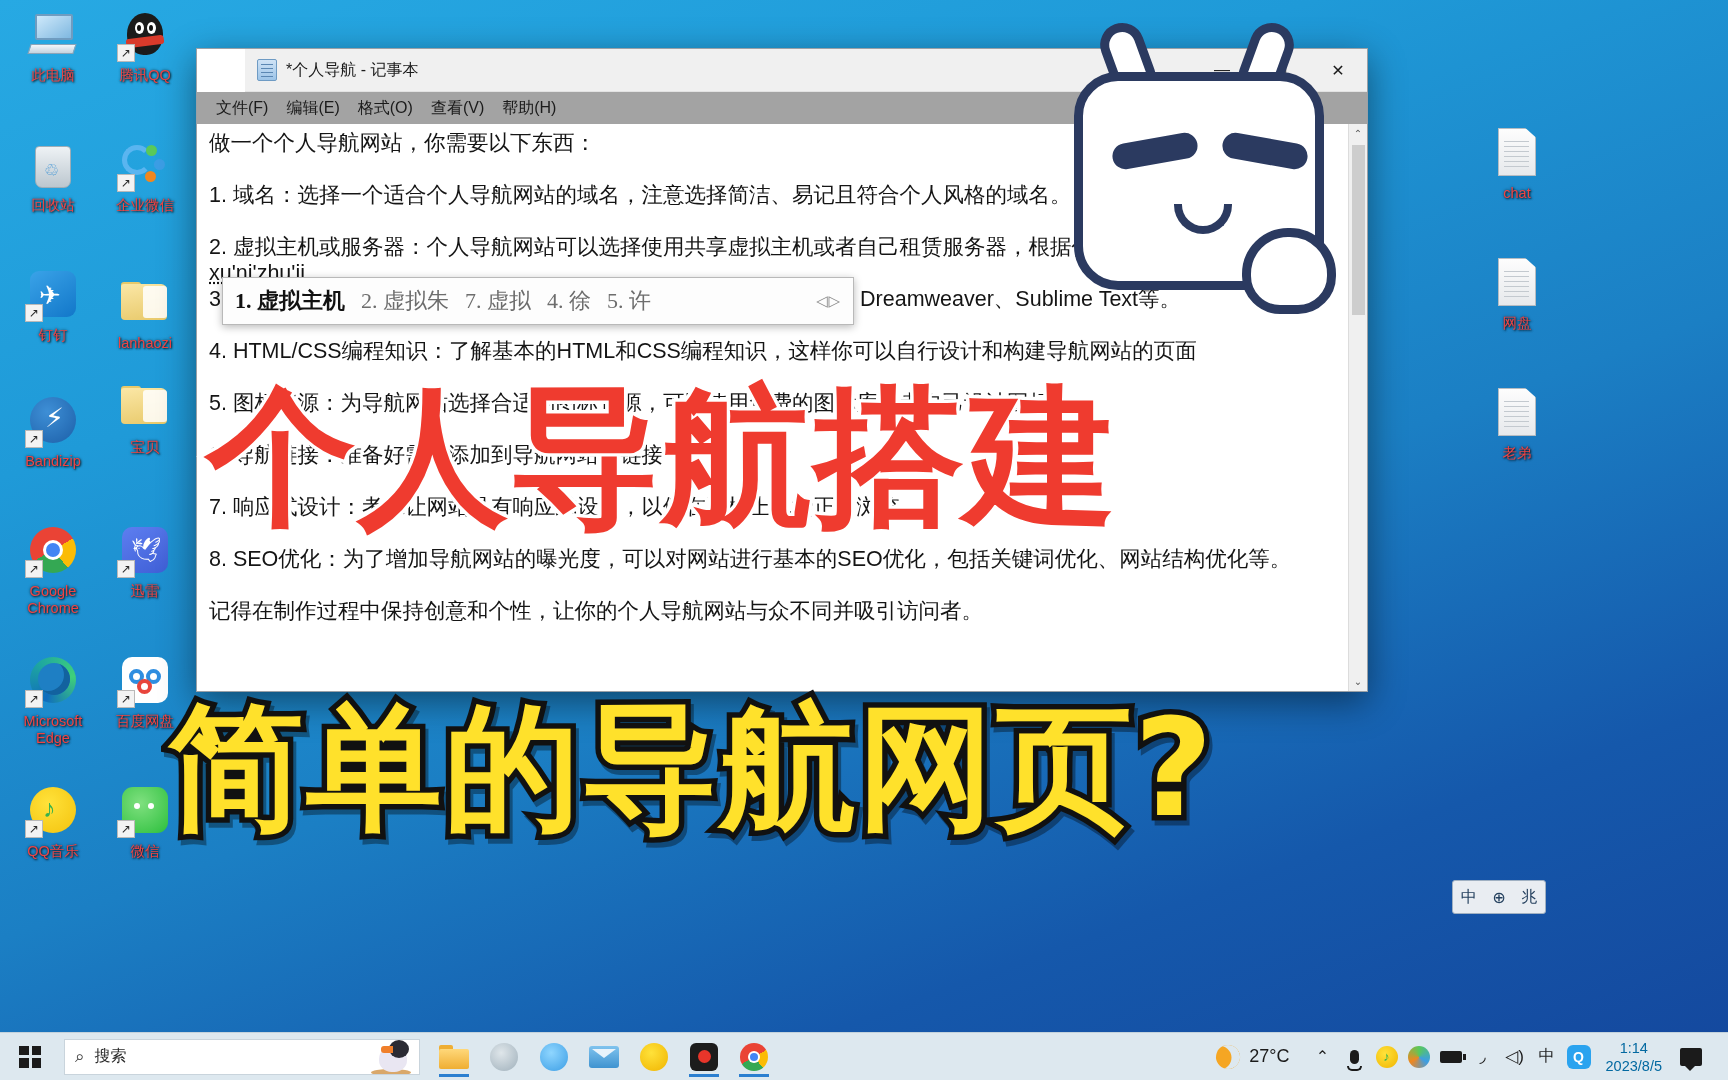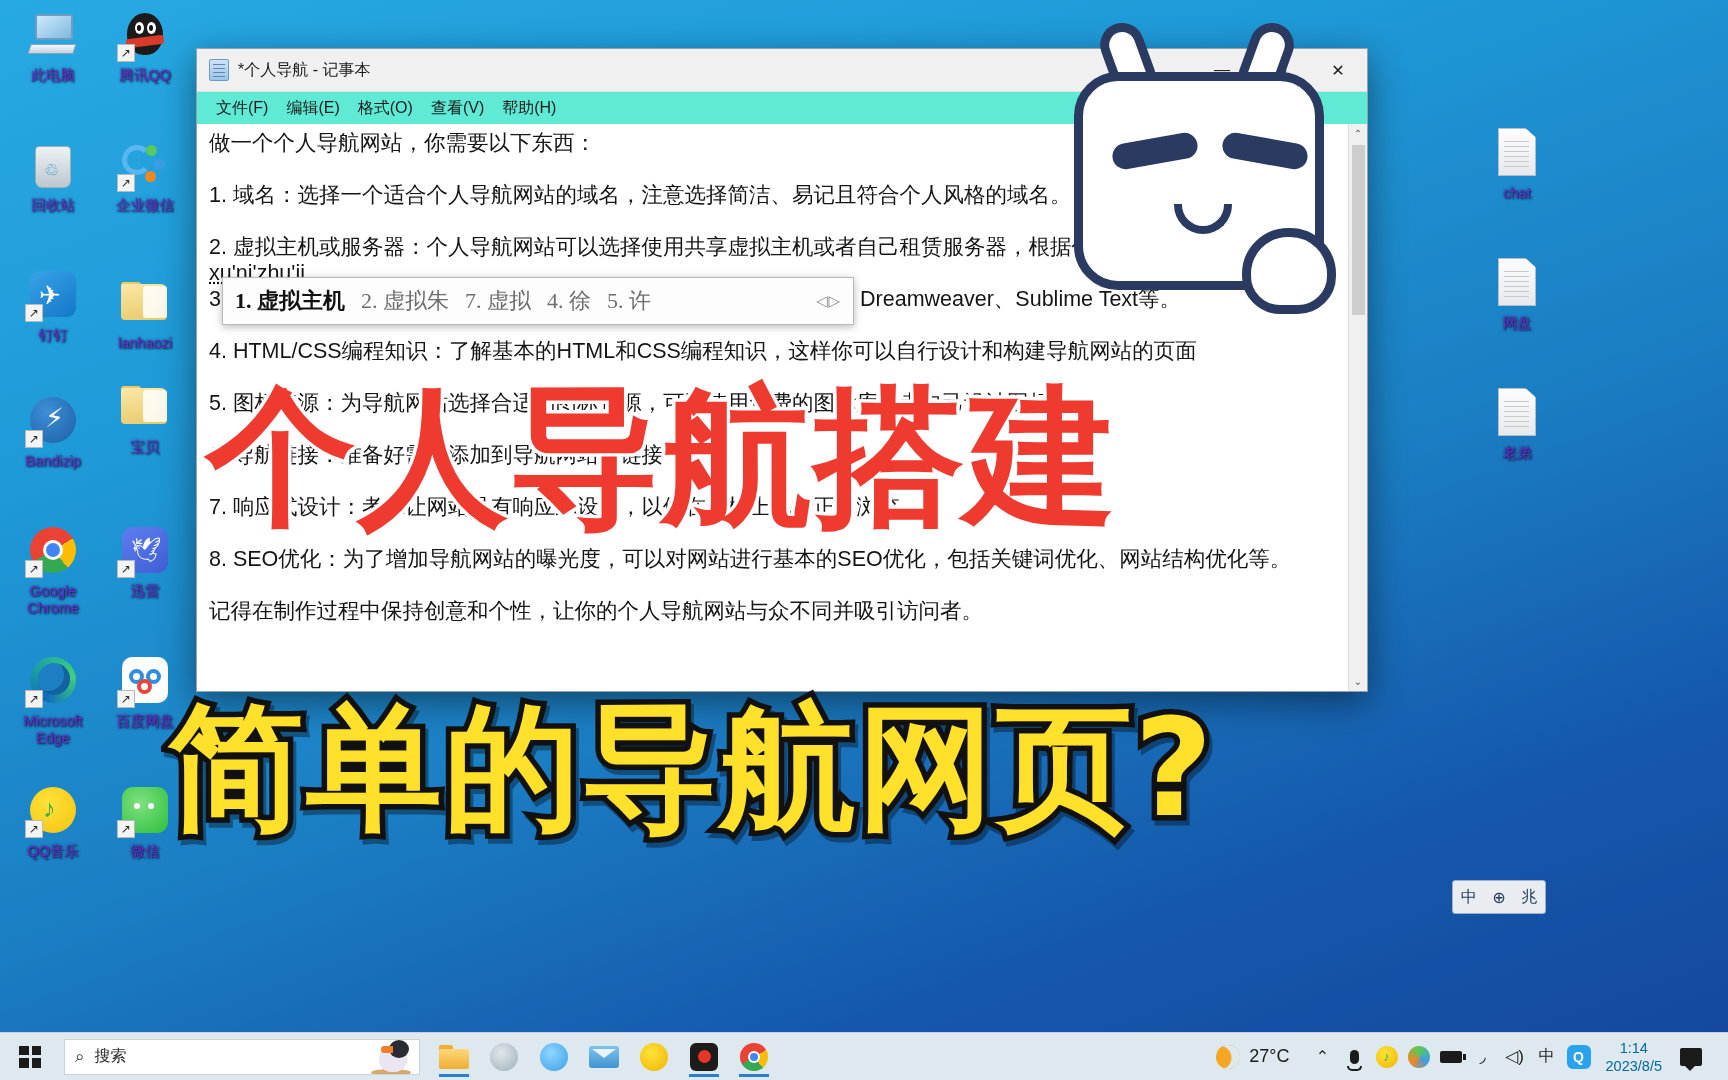--- a/index.html
+++ b/index.html
@@ -21,21 +21,21 @@
     width: 98px; height: 130px; position: absolute;
     display: flex; flex-direction: column; align-items: center; justify-content: flex-start;
     text-align: center; padding-top: 8px;
   }
   .desk-icon .glyph {
     width: 52px; height: 52px; position: relative;
     display: flex; align-items: center; justify-content: center;
     margin-bottom: 7px;
   }
   .desk-icon .lbl {
-    color: #6d28d9; font-size: 14.5px; line-height: 17px; max-width: 96px;
+    color: #ef4444; font-size: 14.5px; line-height: 17px; max-width: 96px;
     text-shadow: 1px 1px 2px rgba(0,0,0,.75), 0 0 3px rgba(0,0,0,.6);
     word-break: break-word;
   }
   .shortcut-arrow {
     position: absolute; left: -2px; bottom: -2px; width: 18px; height: 18px;
     background: #f3f3f3; border: 1px solid #b9b9b9;
     display: flex; align-items: center; justify-content: center;
     font-size: 12px; color: #2b2b2b; line-height: 1;
   }
 
@@ -92,33 +92,33 @@
 
   
   #notepad {
     position: absolute; left: 196px; top: 48px; width: 1172px; height: 644px;
     background: #ffffff; border: 1px solid #9aa0a6;
     box-shadow: 0 10px 34px rgba(0,0,0,.45);
     display: flex; flex-direction: column; overflow: hidden;
   }
   #titlebar {
     height: 43px; background: #f0f0f0; display: flex; align-items: center;
-    border-bottom: 1px solid #e2e2e2; flex: none;
+    border-bottom: 1px solid #e2e2e2; flex: none; margin-left: 48px;
   }
   #titlebar .npicon {
     width: 20px; height: 22px; margin: 0 9px 0 12px; position: relative;
     background: linear-gradient(180deg,#cfe2f5,#9dc4e8); border:1px solid #6e9bc4; border-radius:2px;
   }
   #titlebar .npicon i { position:absolute; left:3px; right:3px; height:1px; background:#5b87b3; }
   #title-text { font-size: 16px; color: #1b1b1b; flex: 1; }
   .winbtn {
     width: 58px; height: 43px; display:flex; align-items:center; justify-content:center;
     font-size: 16px; color:#1b1b1b;
   }
-  #menubar { height: 32px; display: flex; align-items: center; padding-left: 10px; background:#5eead4; flex:none; }
+  #menubar { height: 32px; display: flex; align-items: center; padding-left: 10px; background:#a3a3a3; flex:none; }
   #menubar .mi { font-size: 16px; color: #1b1b1b; padding: 3px 9px; }
   #np-body { flex: 1; display: flex; position: relative; overflow: hidden; background:#fff; }
   #np-text {
     flex: 1; padding: 6px 12px 0 12px; position: relative;
     font-size: 21.5px; line-height: 26px; color: #151515; white-space: nowrap; overflow: hidden;
   }
   #np-text .ln { height: 26px; }
   #np-text .blank { height: 26px; }
   .ime-comp { text-decoration: underline; text-decoration-style: dotted; }
   #scrollbar {

